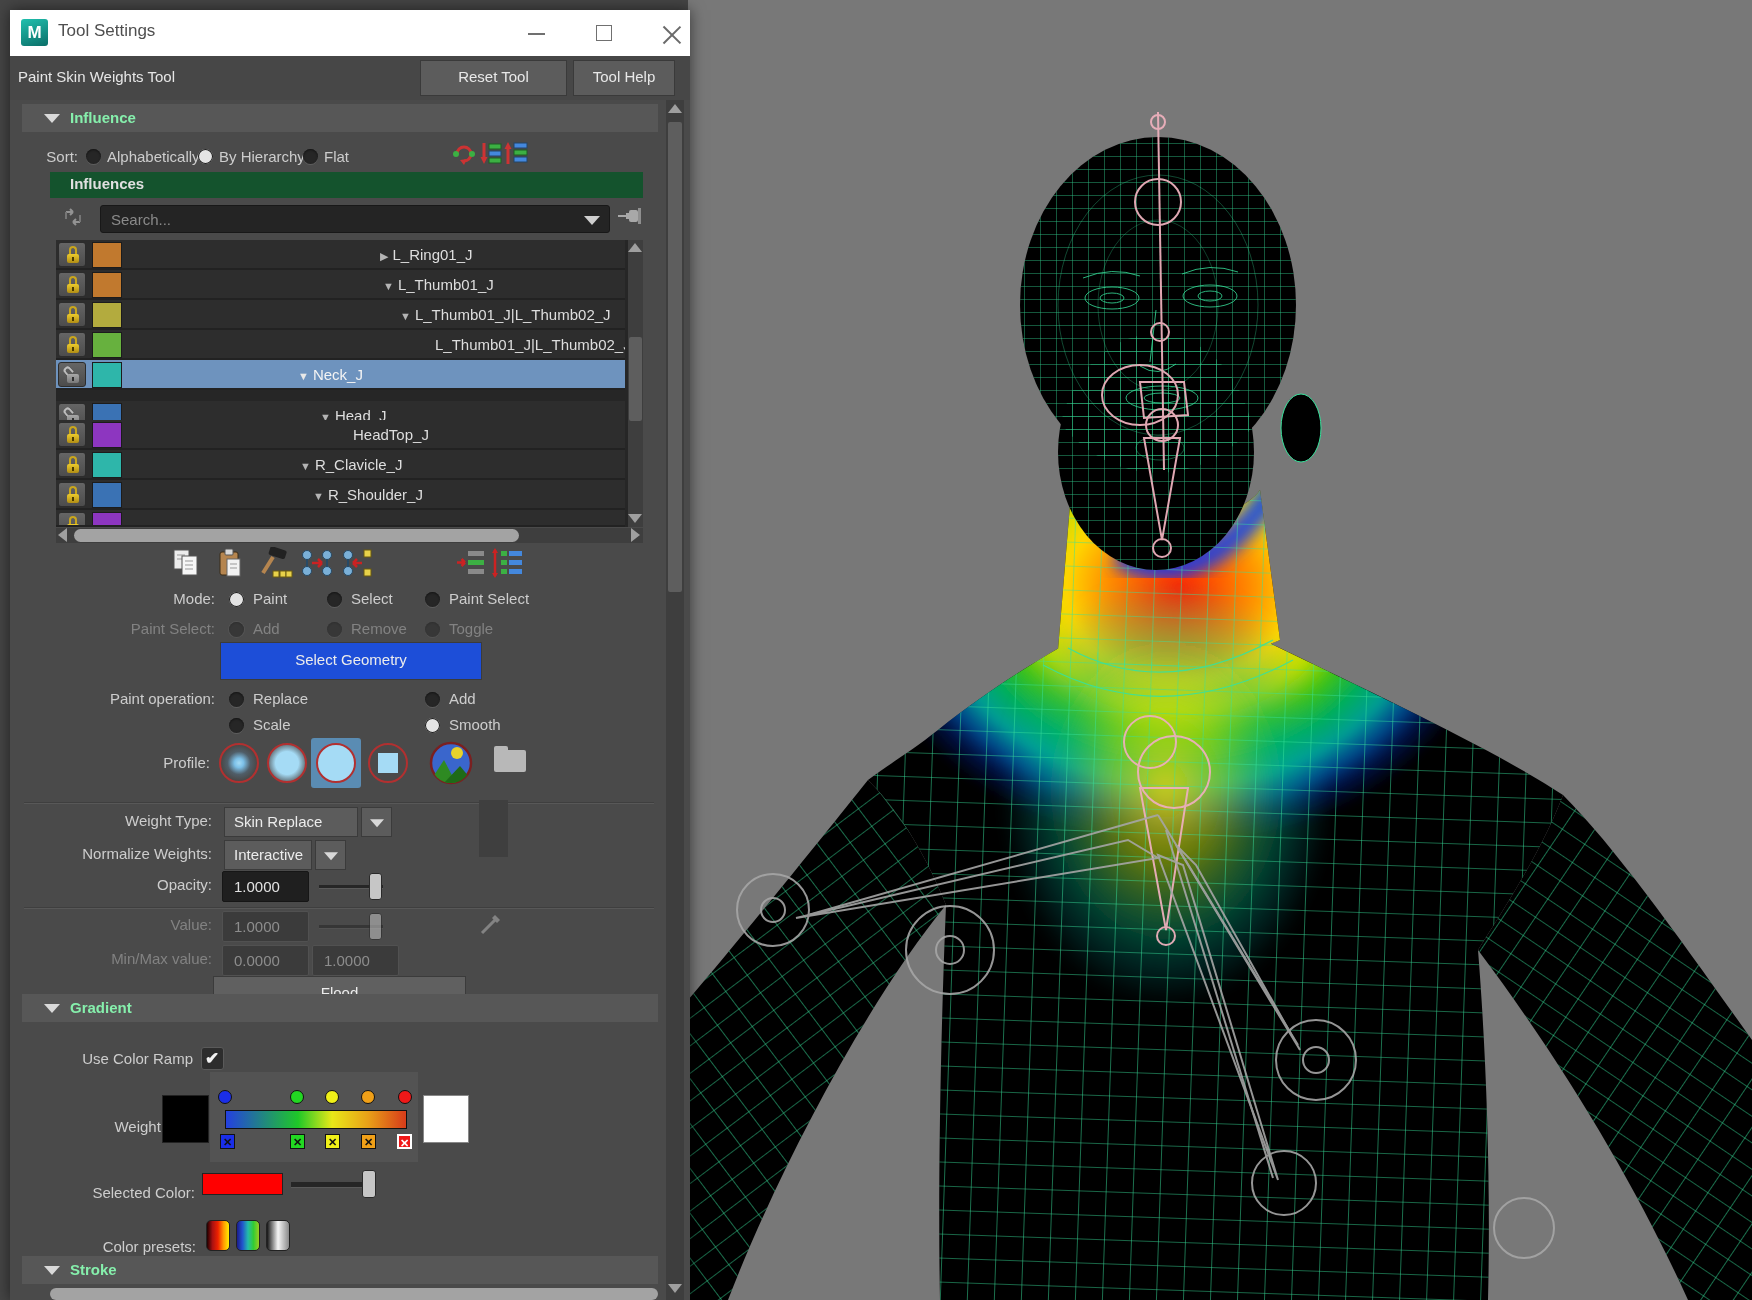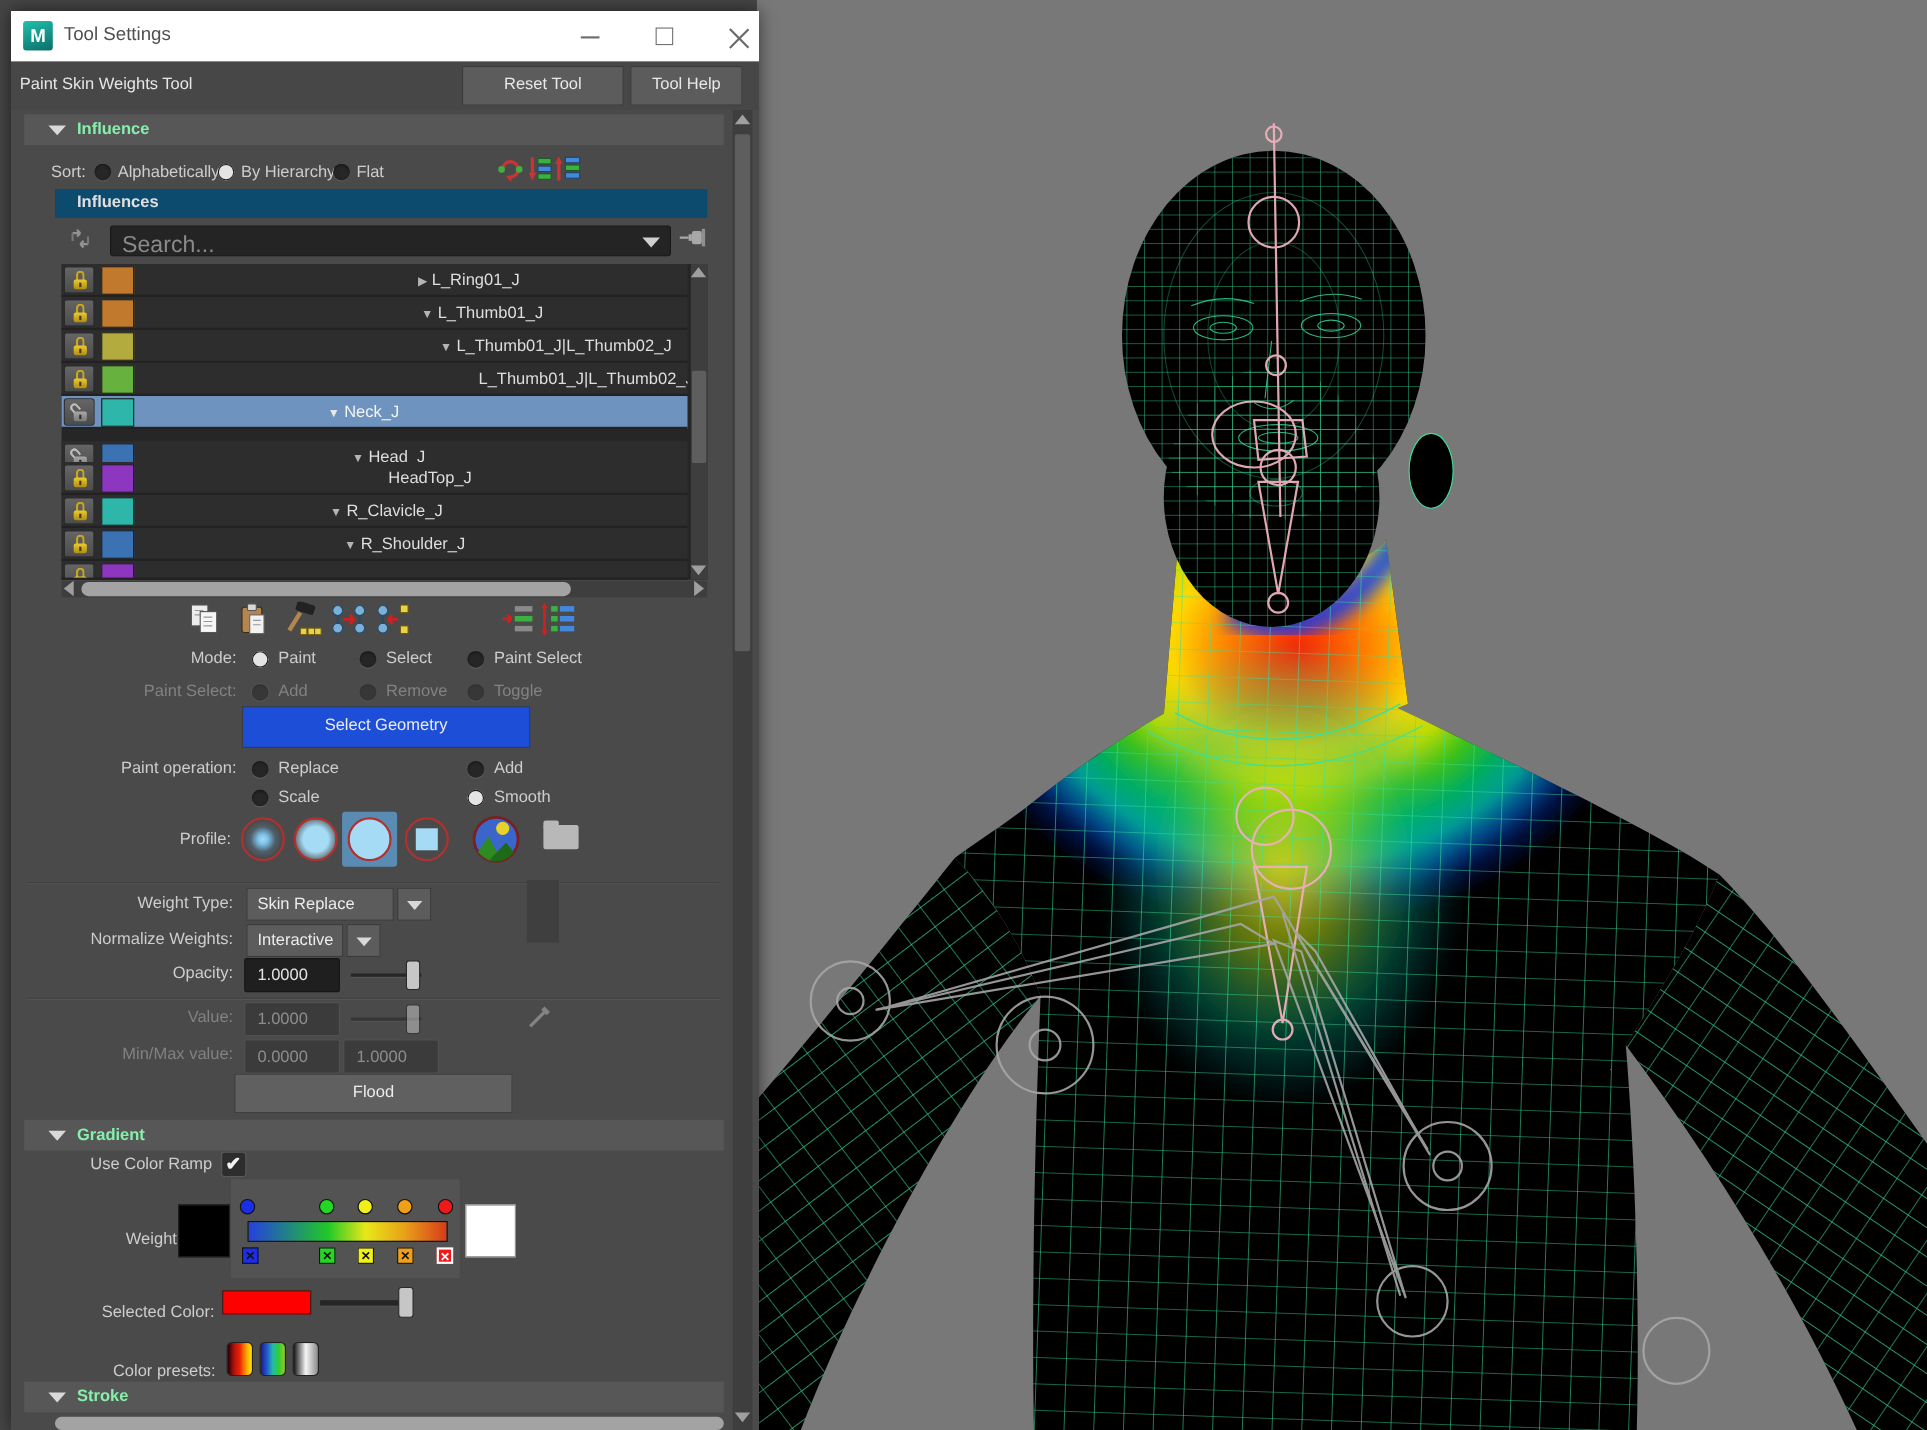--- a/index.html
+++ b/index.html
@@ -262,31 +262,31 @@
         <path d="M4,23 L0.5,16 L7.5,16 Z" fill="#cc3333"></path>
     </svg>
     <svg class="icb" style="left:494px;top:131px;" width="26" height="24">
       <rect x="10" y="2" width="13" height="5" fill="#4488dd" stroke="#224466"></rect>
         <rect x="10" y="9" width="13" height="5" fill="#3cb043" stroke="#1c5c24"></rect>
         <rect x="10" y="16" width="13" height="5" fill="#4488dd" stroke="#224466"></rect>
       <line x1="4" y1="8" x2="4" y2="23" stroke="#cc3333" stroke-width="3"></line>
         <path d="M4,1 L0.5,8 L7.5,8 Z" fill="#cc3333"></path>
     </svg>
 
-    <div style="position:absolute;left:40px;top:162px;width:593px;height:26px;background:#0c4a6e;">
+    <div style="position:absolute;left:40px;top:162px;width:593px;height:26px;background:#14532d;">
       <div class="lbl" style="left:20px;top:3px;font-weight:bold;color:#e0e0e0;position:absolute;">Influences</div>
     </div>
 
     <svg class="icb" style="left:50px;top:194px;" width="26" height="26" opacity="0.55">
       <path d="M6,8 L13,8 M13,8 L10,5 M13,8 L10,11" stroke="#cfcfcf" stroke-width="2" fill="none"></path>
       <path d="M20,18 L13,18 M13,18 L16,15 M13,18 L16,21" stroke="#cfcfcf" stroke-width="2" fill="none"></path>
       <path d="M6,8 L6,15 M20,18 L20,11" stroke="#9a9a9a" stroke-width="2"></path>
     </svg>
     <div style="position:absolute;left:90px;top:195px;width:510px;height:28px;background:#242424;border:1px solid #181818;border-radius:3px;">
-      <span style="position:absolute;left:10px;top:5px;color:#8a8a8a;font-size:21px;">Search...</span>
+      <span style="position:absolute;left:10px;top:5px;color:#8a8a8a;font-size:15px;">Search...</span>
       <div style="position:absolute;right:9px;top:10px;border-left:8px solid transparent;border-right:8px solid transparent;border-top:9px solid #cfcfcf;"></div>
     </div>
     <svg class="icb" style="left:606px;top:194px;" width="28" height="26">
       <rect x="13" y="6" width="9" height="12" rx="2" fill="#a8a8a8"></rect>
       <rect x="10" y="9" width="3" height="6" fill="#a8a8a8"></rect>
       <path d="M10,12 L2,12" stroke="#a8a8a8" stroke-width="2"></path>
       <rect x="22" y="4" width="3" height="16" fill="#8f8f8f"></rect>
     </svg>
 
     <div id="listwrap">
@@ -559,21 +559,21 @@
       <line x1="4" y1="22" x2="18" y2="8" stroke="#bdbdbd" stroke-width="3"></line>
         <path d="M17,4 L22,9 L19,12 L14,7 Z" fill="#bdbdbd"></path>
     </svg>
 
     <div class="lbl rlbl dim" style="left:20px;top:940px;width:182px;">Min/Max value:</div>
     <div class="field dis" style="left:212px;top:935px;width:87px;height:31px;">0.0000</div>
     <div class="field dis" style="left:302px;top:935px;width:87px;height:31px;">1.0000</div>
 
     <div class="btn" style="left:203px;top:966px;width:253px;height:36px;padding-top:7px;background:#606060;">Flood</div>
 
-    <div class="sechdr" style="top:1008px;">
+    <div class="sechdr" style="top:984px;">
       <div class="tri"></div>
       <div class="st">Gradient</div>
     </div>
 
     <div class="lbl rlbl" style="left:60px;top:1040px;width:123px;">Use Color Ramp</div>
     <div class="chk" style="left:191px;top:1037px;"></div>
 
     <div class="lbl rlbl" style="left:40px;top:1108px;width:155px;">Weight Color:</div>
     <div style="position:absolute;left:200px;top:1062px;width:208px;height:90px;background:#535353;"></div>
     <div style="position: absolute; left: 152px; top: 1085px; width: 47px; height: 48px; border: 1px solid rgb(34, 34, 34); background: rgb(0, 0, 0);"></div>

